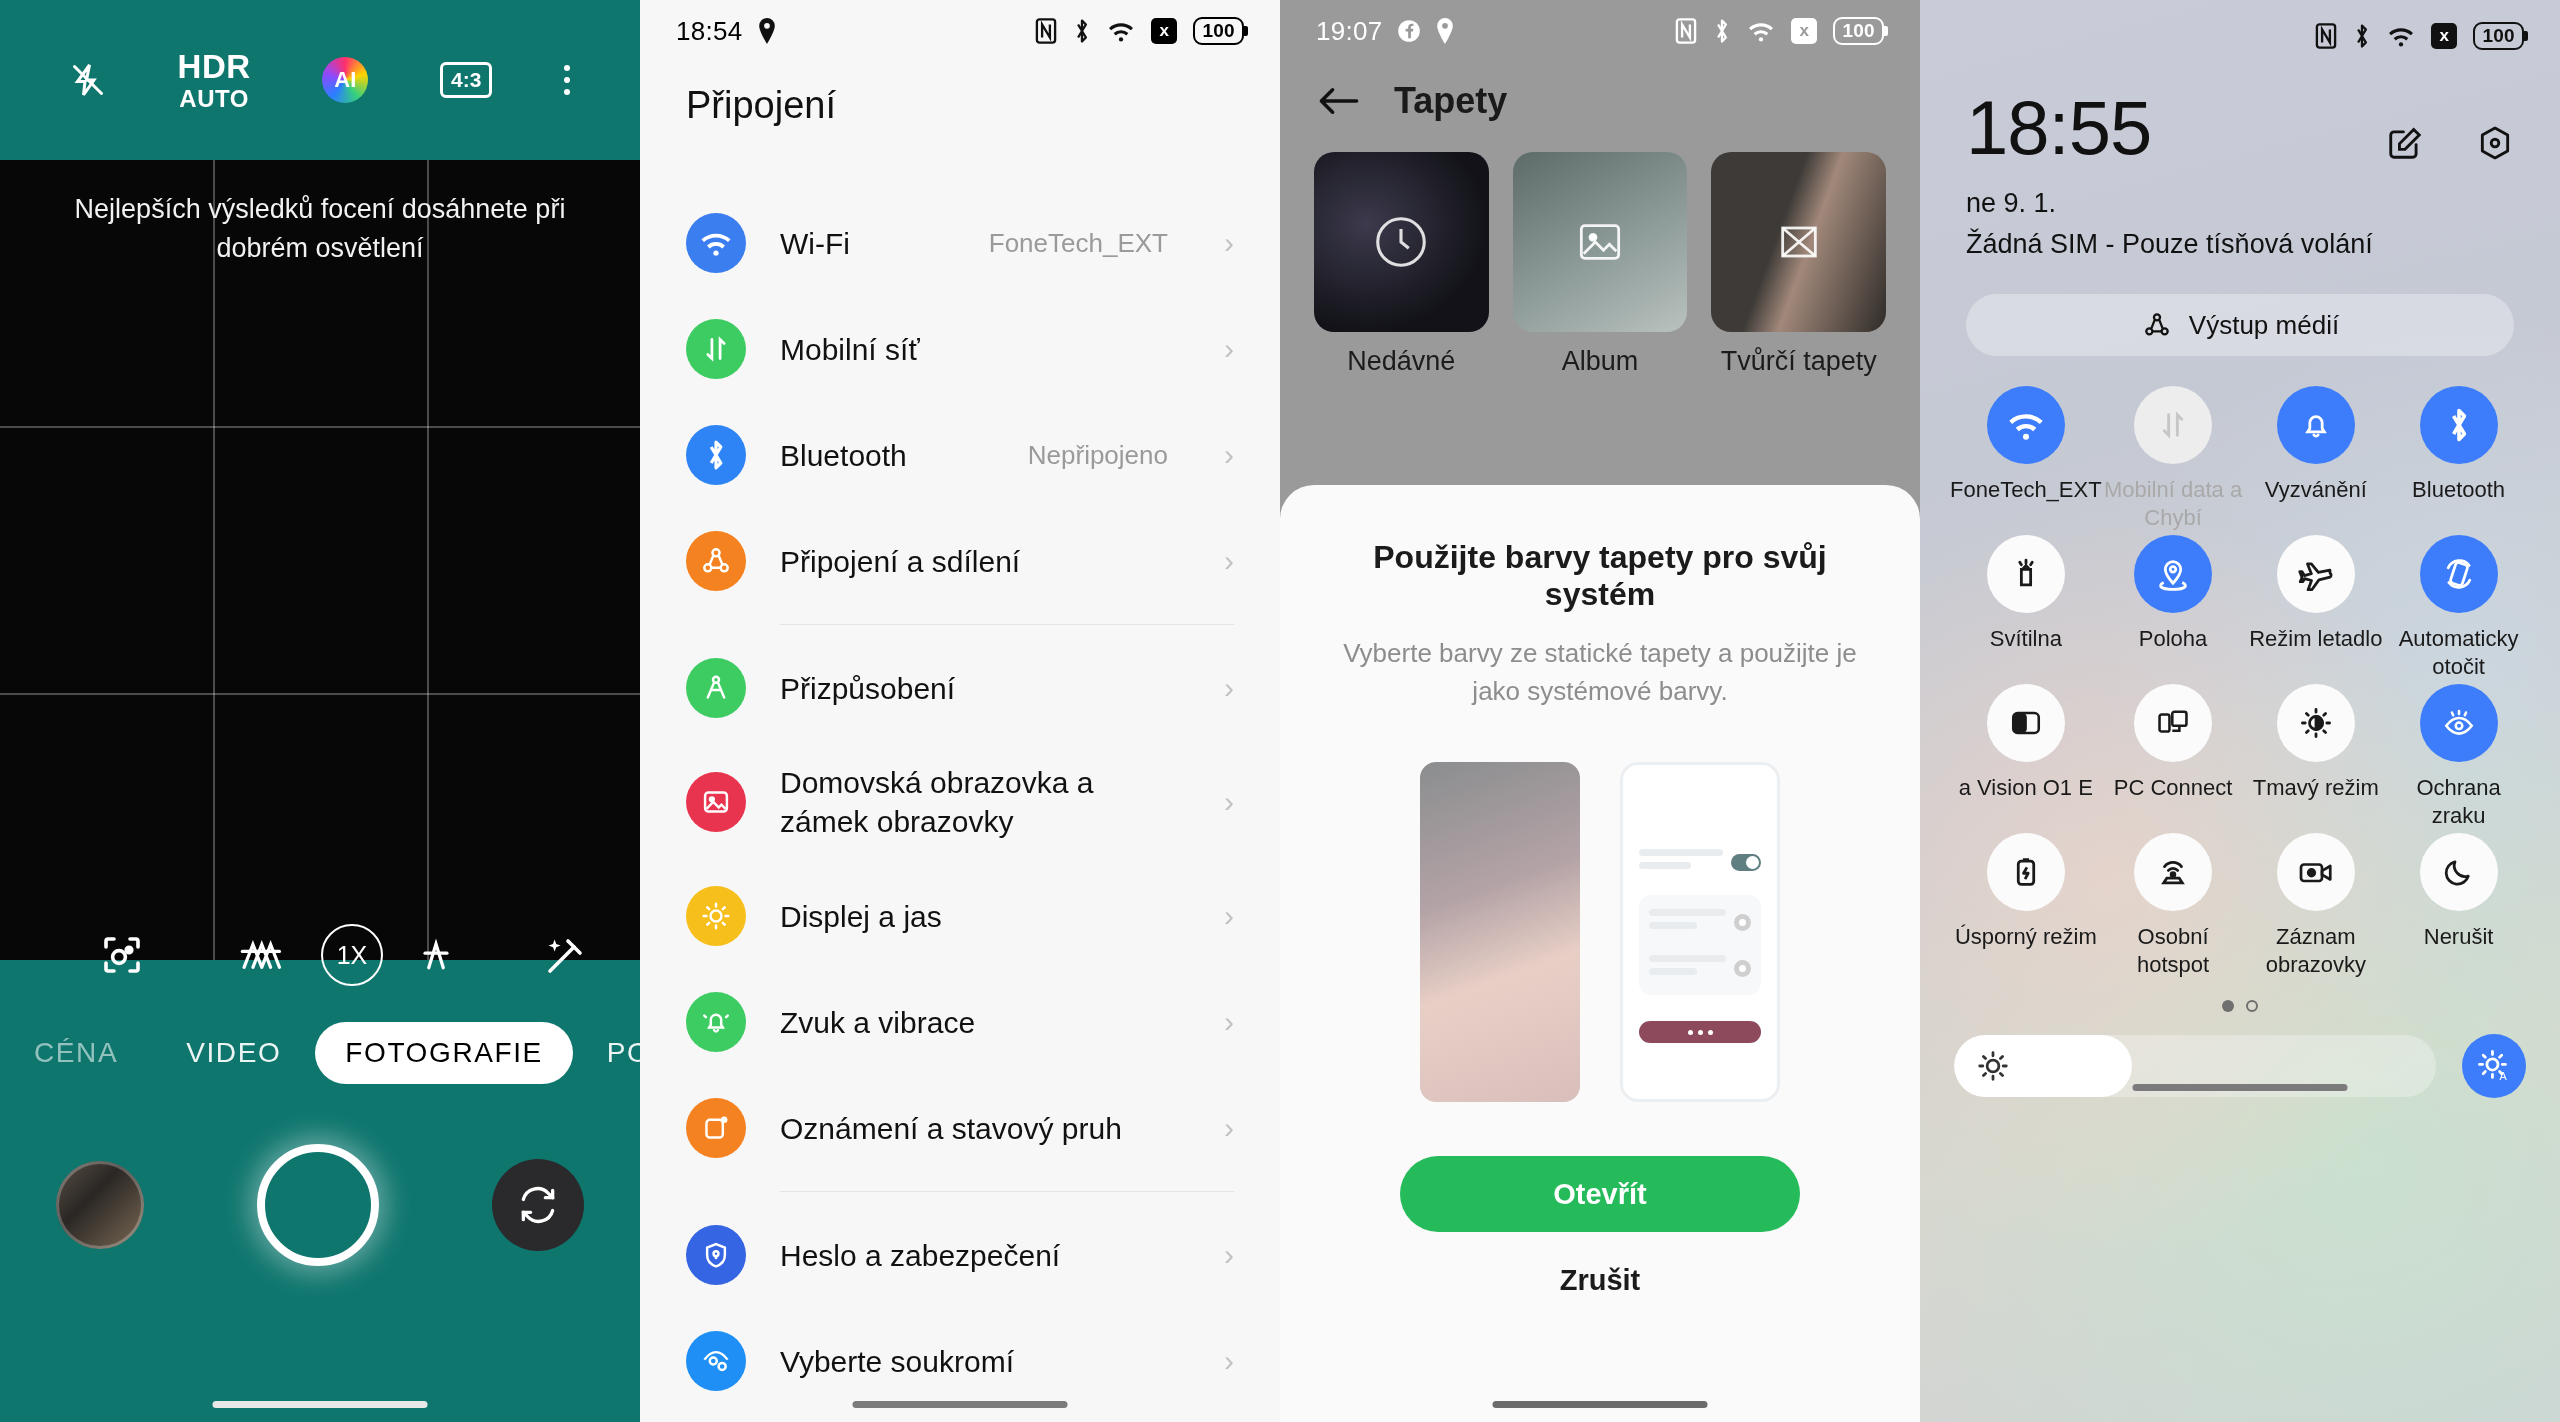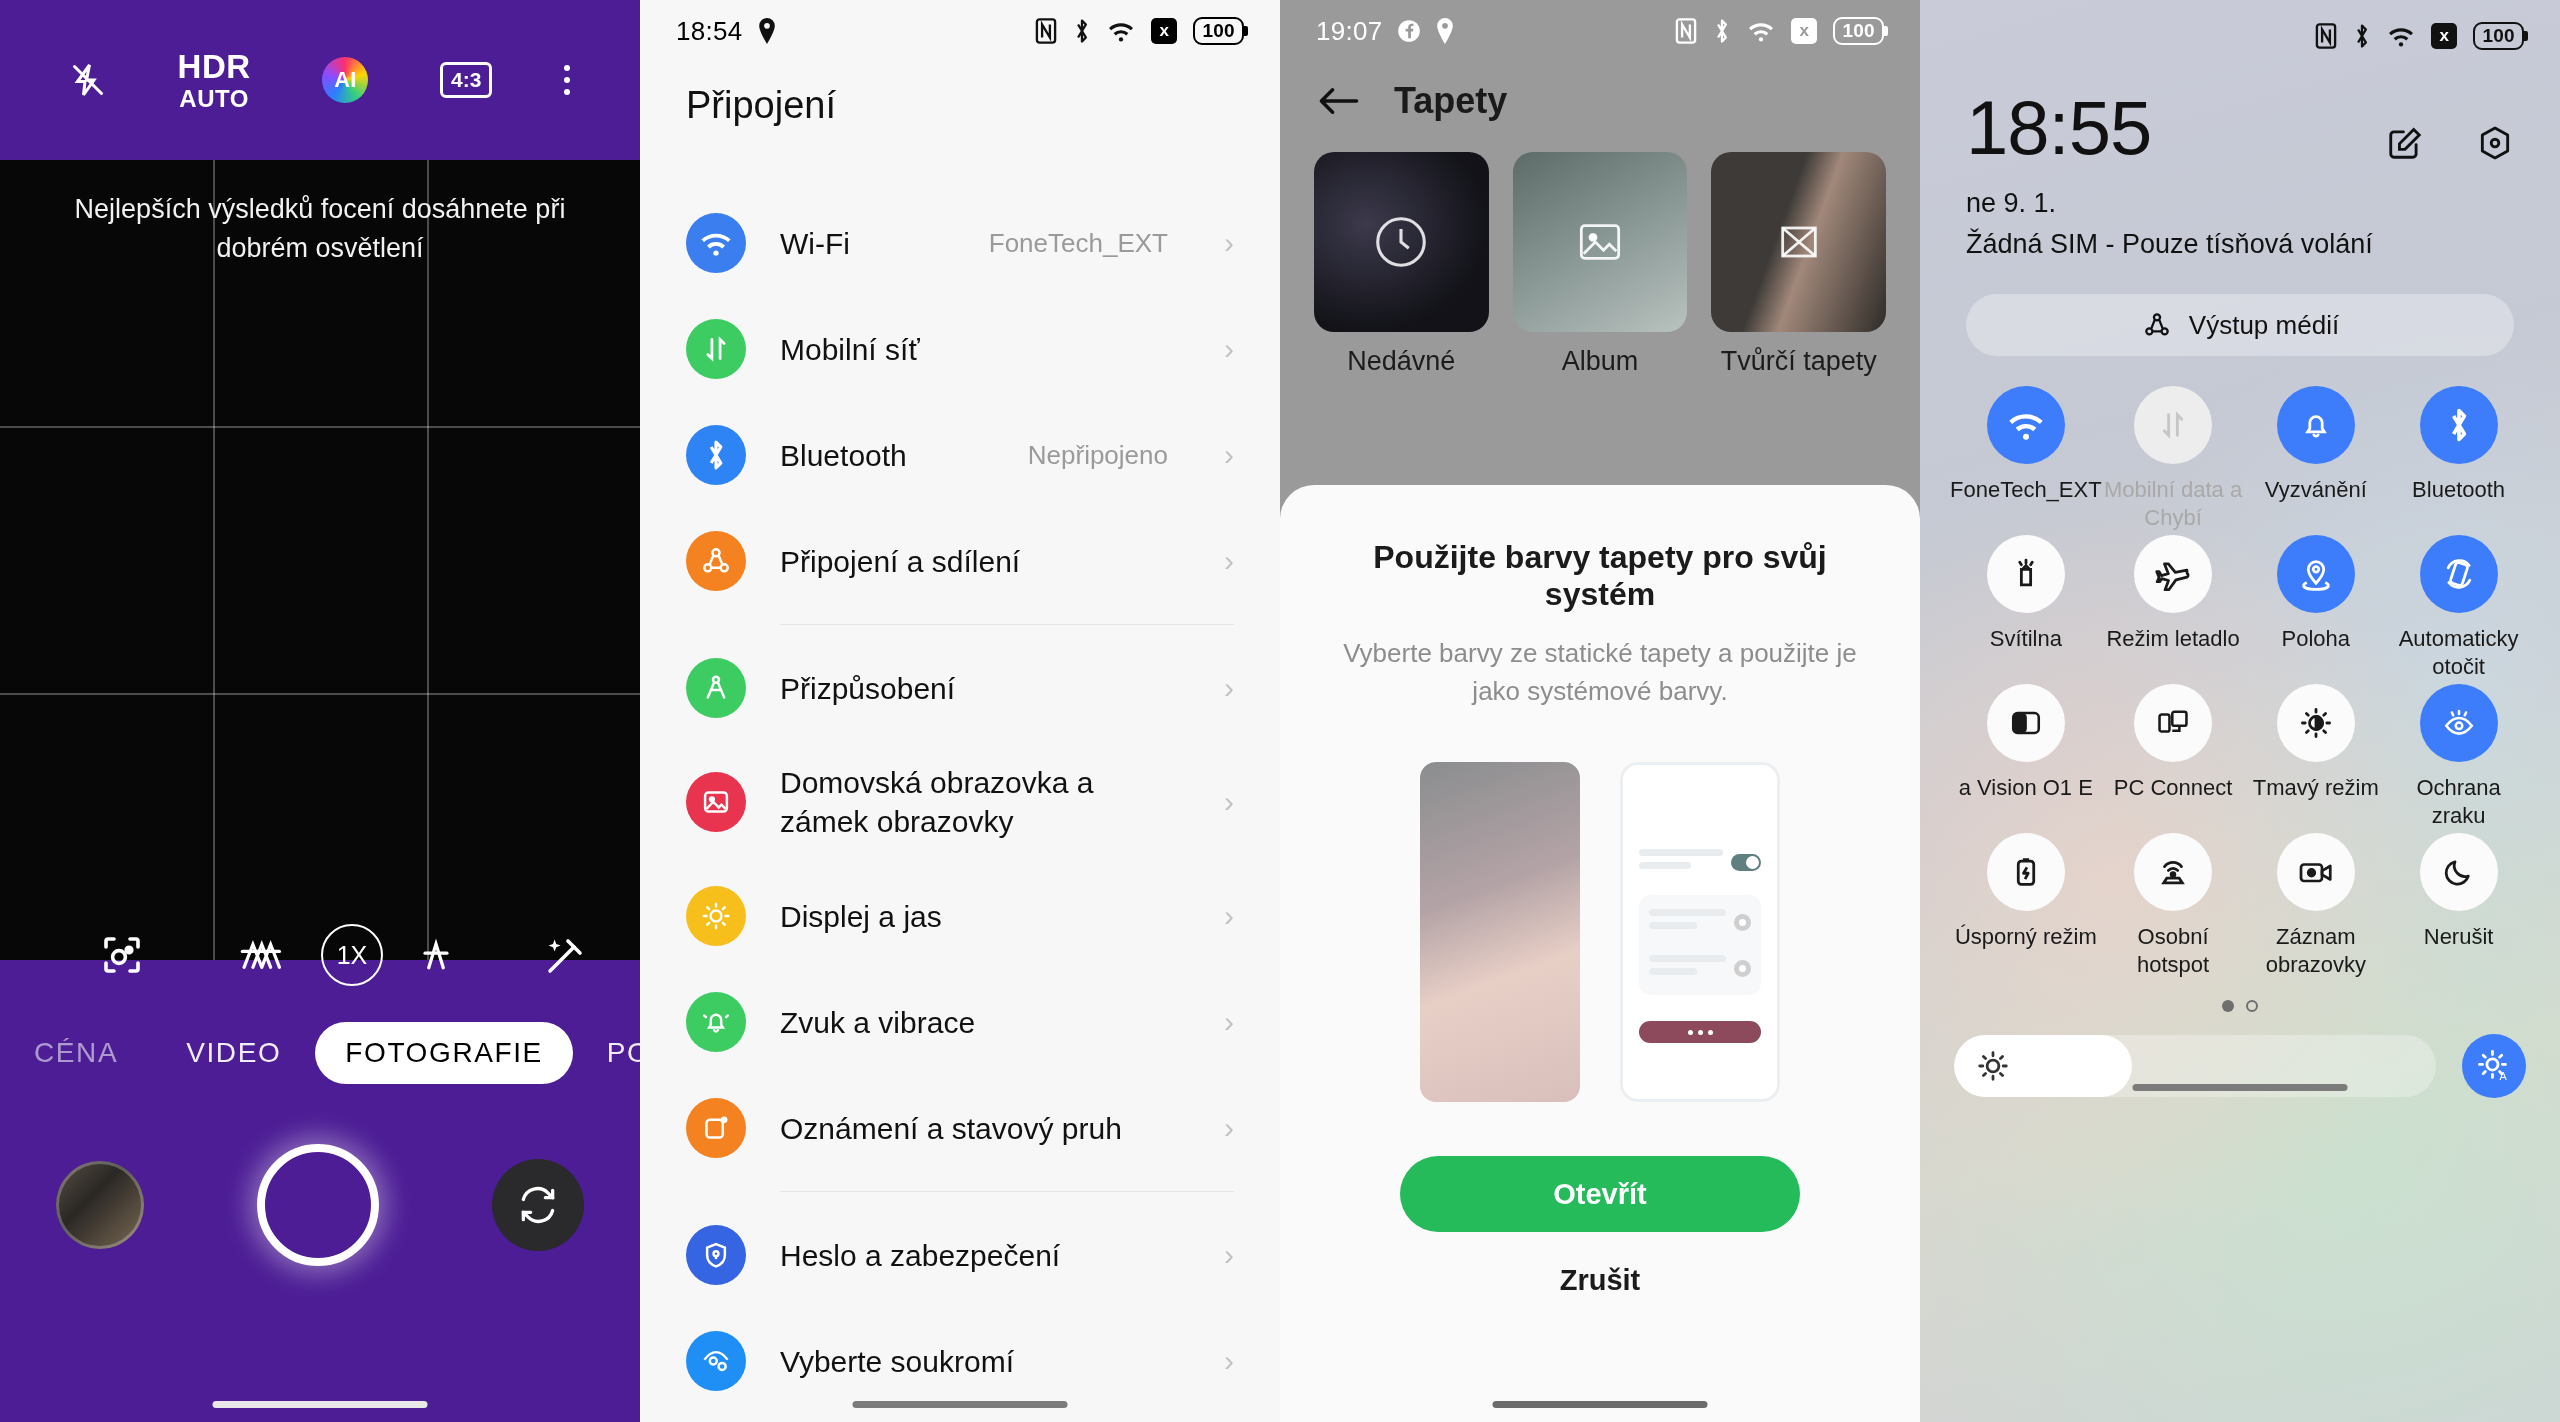--- a/index.html
+++ b/index.html
@@ -18,21 +18,21 @@
   .batt::after{ content:""; position:absolute; right:-6px; top:50%;
     transform:translateY(-50%); width:4px; height:10px; background:currentColor;
     border-radius:0 2px 2px 0; }
   .xbox { background:currentColor; color:inherit; width:26px; height:26px;
     border-radius:5px; display:flex; align-items:center; justify-content:center; }
   .xbox span{ color:#fff; font-size:17px; font-weight:700; }
   .navbar { position:absolute; bottom:14px; left:50%; transform:translateX(-50%);
     width:215px; height:7px; border-radius:5px; }
 
   
-  .cam { width:640px; background:#4c1d95; color:#fff; }
+  .cam { width:640px; background:#0f766e; color:#fff; }
   .cam-top { height:160px; display:flex; align-items:center;
      justify-content:space-around; padding:0 34px; }
   .cam-top .it { display:flex; flex-direction:column; align-items:center;
      justify-content:center; }
   .hdr { text-align:center; line-height:1; }
   .hdr .h1 { font-size:33px; font-weight:700; letter-spacing:.5px; }
   .hdr .h2 { font-size:24px; font-weight:700; letter-spacing:.5px; margin-top:4px;}
   .ai-dot { width:46px; height:46px; border-radius:50%;
      background:conic-gradient(#ff2f6e,#ffd400,#35d07f,#2b7fff,#8d4bff,#ff2f6e);
      display:flex; align-items:center; justify-content:center; }
@@ -678,37 +678,37 @@
           <svg width="30" height="34" viewBox="0 0 18 22" fill="none" stroke="currentColor" stroke-width="1.8" stroke-linecap="round">
               <path d="M6 8h6v10H6z"></path>
               <path d="M6.6 8 9 5.5 11.4 8"></path>
               <path d="M9 2v2M5 3.4l1 1.6M13 3.4l-1 1.6"></path>
             </svg>
         </div>
         <div class="tlab">Svítilna</div>
       </div>
 
       <div class="tcell">
-        <div class="tbtn off">
-          <svg width="38" height="34" viewBox="0 0 24 22" fill="none" stroke="currentColor" stroke-width="1.8" stroke-linejoin="round">
-              <path d="M21 8.5 13.5 10 9 4.5H6.5L9 10.8 4.5 12 3 9.5H1.5L3 13.2 1.8 16h1.6l1.3-2 4.4 1.2-2.2 6h2.4l4.6-6.4 7.2-1.8a1.5 1.5 0 000-2.5z"></path>
-            </svg>
-        </div>
-        <div class="tlab">Režim letadlo</div>
-      </div>
-
-      <div class="tcell">
         <div class="tbtn on">
           <svg width="32" height="34" viewBox="0 0 20 22" fill="none" stroke="currentColor" stroke-width="1.8">
               <path d="M10 3a5 5 0 00-5 5c0 3.6 5 9 5 9s5-5.4 5-9a5 5 0 00-5-5z"></path>
               <circle cx="10" cy="8" r="1.8"></circle>
               <path d="M4 16.5c-1.2.6-2 1.3-2 2.1C2 20 5.6 21 10 21s8-1 8-2.4c0-.8-.8-1.5-2-2.1"></path>
             </svg>
         </div>
         <div class="tlab">Poloha</div>
+      </div>
+
+      <div class="tcell">
+        <div class="tbtn off">
+          <svg width="38" height="34" viewBox="0 0 24 22" fill="none" stroke="currentColor" stroke-width="1.8" stroke-linejoin="round">
+              <path d="M21 8.5 13.5 10 9 4.5H6.5L9 10.8 4.5 12 3 9.5H1.5L3 13.2 1.8 16h1.6l1.3-2 4.4 1.2-2.2 6h2.4l4.6-6.4 7.2-1.8a1.5 1.5 0 000-2.5z"></path>
+            </svg>
+        </div>
+        <div class="tlab">Režim letadlo</div>
       </div>
 
       <div class="tcell">
         <div class="tbtn on">
           <svg width="34" height="34" viewBox="0 0 22 22" fill="none" stroke="currentColor" stroke-width="1.8" stroke-linecap="round">
               <rect x="7" y="4" width="8" height="14" rx="2" transform="rotate(18 11 11)"></rect>
               <path d="M4 7a8 8 0 0113.6-1.5M18 15a8 8 0 01-13.6 1.5"></path>
             </svg>
         </div>
         <div class="tlab">Automaticky otočit</div>

